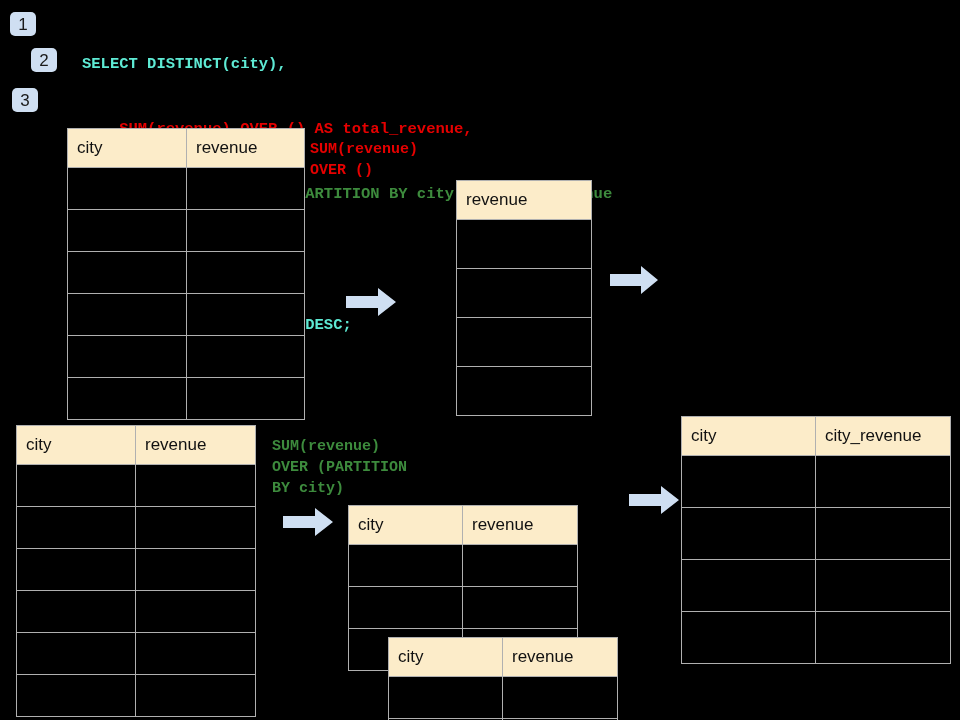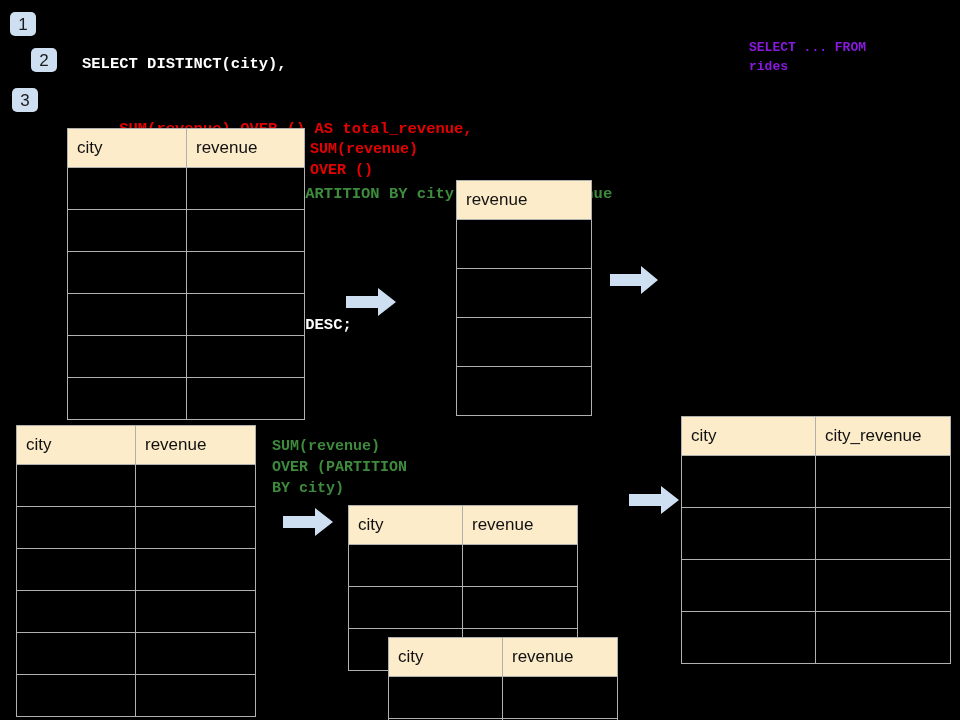--- a/index.html
+++ b/index.html
@@ -36,21 +36,21 @@
   .code {
     position: absolute;
     font-family: "Liberation Mono", "DejaVu Sans Mono", monospace;
     font-size: 15.5px;
     font-weight: bold;
     white-space: pre;
     line-height: 21.8px;
     letter-spacing: 0px;
   }
   .code-line { white-space: pre; }
-  .c-purple { color: #ffffff; }
+  .c-purple { color: #5eead4; }
   .c-red    { color: #e60000; }
   .c-green  { color: #3d8b3d; }
 
   
   .note {
     position: absolute;
     font-family: "Liberation Mono", "DejaVu Sans Mono", monospace;
     font-size: 15px;
     font-weight: bold;
     white-space: pre;
@@ -107,22 +107,20 @@
   <div class="badge" style="left:12px; top:88px;">3</div>
 
   <div class="code" style="left:82px; top:10px;">
     <div class="code-line c-purple">SELECT DISTINCT(city),</div>
     <div class="code-line c-red">    SUM(revenue) OVER () AS total_revenue,</div>
     <div class="code-line c-green">    SUM(revenue) OVER (PARTITION BY city) as city_revenue</div>
     <div class="code-line c-purple">  FROM rides</div>
     <div class="code-line c-purple">  ORDER by city_revenue DESC;</div>
   </div>
 
-  <div class="note-small" style="left:749px; top:38px;">SELECT ... FROM
-rides</div>
 
   <div class="note c-red" style="left:310px; top:139px;">SUM(revenue)
 OVER ()</div>
 
   <div class="note c-green" style="left:272px; top:436px;">SUM(revenue)
 OVER (PARTITION
 BY city)</div>
 
   <table class="tbl" id="tbl-rides-top" style="left:67px; top:128px; width:237px;">
     <colgroup>

